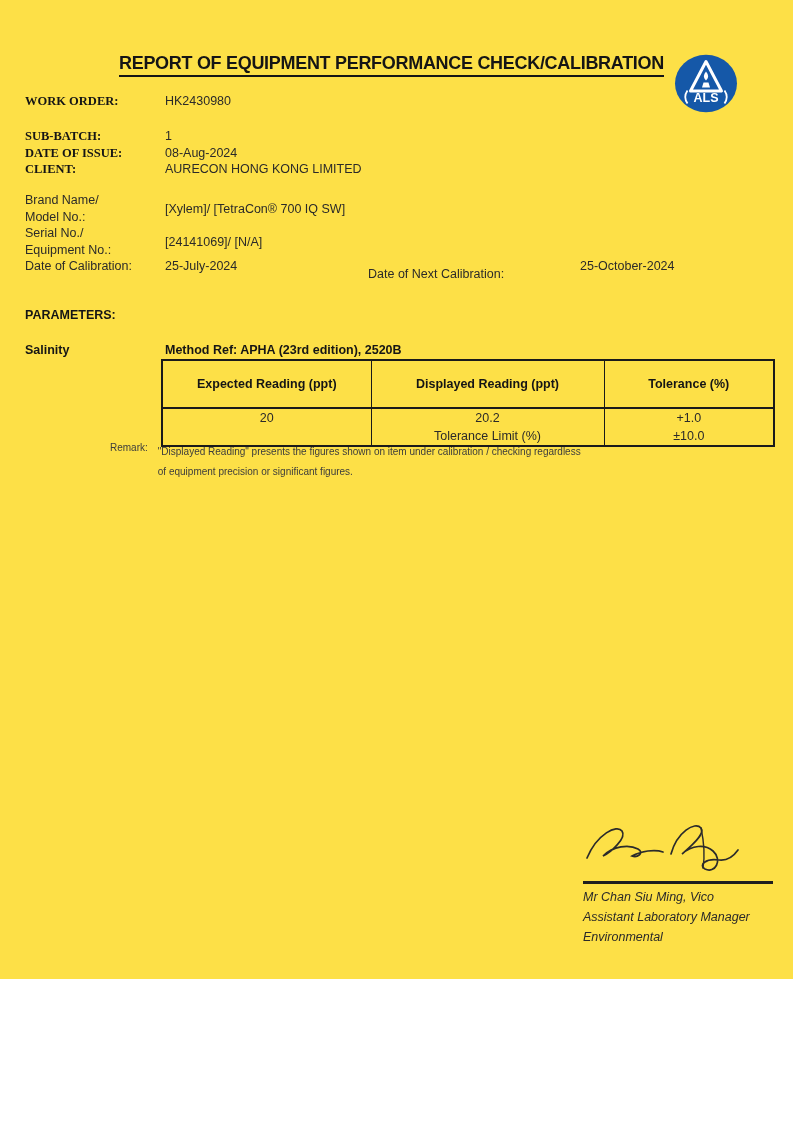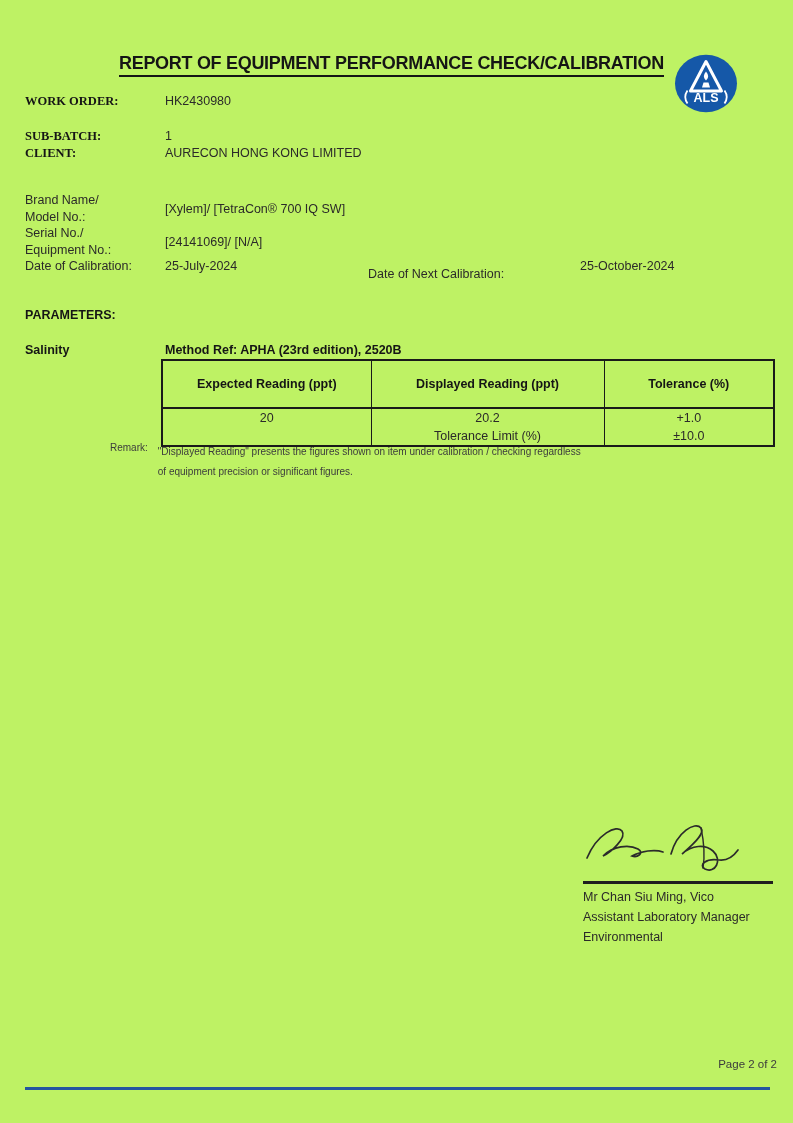--- a/index.html
+++ b/index.html
@@ -1,20 +1,20 @@
 <!DOCTYPE html>
 <html><head>
 <meta charset="utf-8">
 <style>
   * { margin:0; padding:0; box-sizing:border-box; }
   html,body { background:#ffffff; }
   .page {
     position:relative;
-    width:793px; height:1123px;
-    background:#bef264;
+    width:793px; height:979px;
+    background:#fde047;
     font-family:"Liberation Sans", sans-serif;
     color:#2b2a29;
     overflow:hidden;
   }
   
   .title-wrap { position:absolute; top:53px; left:0; right:10px; text-align:center; }
   .title {
     display:inline-block;
     font-size:18px; font-weight:bold; color:#151515;
     letter-spacing:-0.3px;
@@ -57,21 +57,21 @@
     height:19px; text-align:center; padding:0 8px;
   }
   .col1 { width:209px; } .col2 { width:233px; } .col3 { width:170px; }
   
   .remark { position:absolute; top:442px; left:110px; display:flex; font-size:10px; color:#3c3c3c; }
   .remark-label { margin-right:10px; }
   .remark-text div { line-height:20px; }
   
   .sig-svg { position:absolute; top:816px; left:583px; }
   .sig-line { position:absolute; top:881px; left:583px; width:190px; height:2.5px; background:#1f1f1f; }
-  .sig-names { position:absolute; top:887px; left:583px; font-size:12.5px; line-height:20px; color:#2b2a29; }
+  .sig-names { position:absolute; top:887px; left:583px; font-size:12.5px; line-height:20px; color:#2b2a29;font-style:italic; }
   
   .page-num { position:absolute; top:1058px; right:16px; font-size:11.5px; color:#3c3c3c; }
   .footer-rule { position:absolute; top:1087px; left:25px; width:745px; height:3px; background:#2456a0; }
 </style>
 </head>
 <body>
 
 <div class="page">
 
   <div class="title-wrap">
@@ -94,20 +94,24 @@
     <div class="frow">
       <span class="flabel">WORK ORDER:</span>
       <span class="fvalue">HK2430980</span>
     </div>
   </div>
 
   <div class="block" style="top:128px;">
     <div class="frow">
       <span class="flabel">SUB-BATCH:</span>
       <span class="fvalue">1</span>
+    </div>
+    <div class="frow">
+      <span class="flabel">DATE OF ISSUE:</span>
+      <span class="fvalue">08-Aug-2024</span>
     </div>
     <div class="frow">
       <span class="flabel">CLIENT:</span>
       <span class="fvalue">AURECON HONG KONG LIMITED</span>
     </div>
   </div>
 
   <div class="block" style="top:192px; right:25px;">
     <div class="erow h2">
       <span class="elabel">

